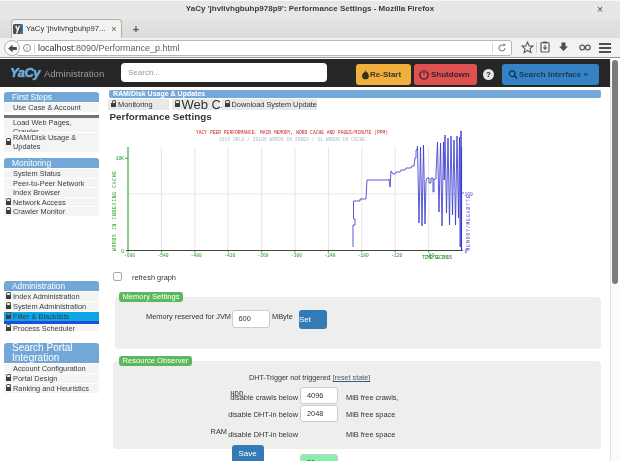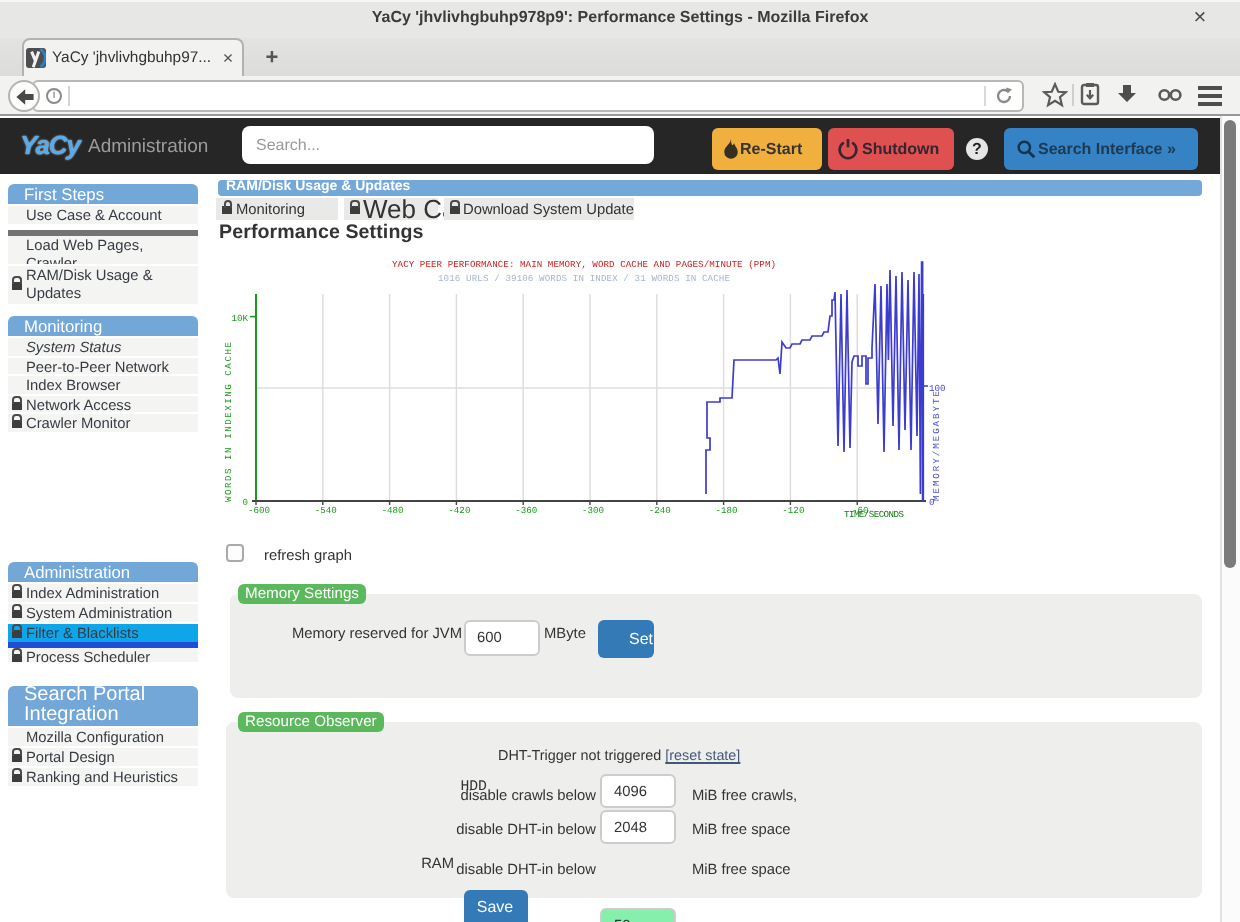--- a/index.html
+++ b/index.html
@@ -26,20 +26,21 @@
 <div class="abs" style="left:109px;top:23px;width:10px;height:12px;color:#555;font-size:9px;line-height:12px;text-align:center;">×</div>
 <div class="abs" style="left:130px;top:23px;width:12px;height:12px;color:#555;font-size:11px;line-height:12px;text-align:center;font-weight:bold;">+</div>
 <div class="abs" style="left:0;top:38px;width:620px;height:20px;background:#f2f2f0;border-bottom:1px solid #98989a;"></div>
 <div class="abs" style="left:16px;top:40px;width:496px;height:16px;background:#fff;border:1px solid #b7b7b3;border-radius:3px;"></div>
 <div class="abs" style="left:4px;top:40px;width:16px;height:16px;background:#fcfcfa;border:1px solid #b3b3af;border-radius:50%;"></div>
 <svg class="abs" style="left:7px;top:43px;" width="11" height="11" viewBox="0 0 11 11">
       <path d="M1.2 5.5 L5.6 1.6 L5.6 4 L9.8 4 L9.8 7 L5.6 7 L5.6 9.4 Z" fill="#4a4a4a"></path>
     </svg>
 <div class="abs" style="left:23px;top:44px;width:8px;height:8px;border:1px solid #8a8a8a;border-radius:50%;color:#777;font-size:6px;line-height:6.5px;text-align:center;">i</div>
 <div class="abs" style="left:34px;top:43px;width:1px;height:10px;background:#d4d4d0;"></div>
+<div class="abs" style="left:38px;top:41.5px;height:12px;font-size:9px;line-height:12px;color:#3a3a3a;white-space:nowrap;"><span style="color:#303030;">localhost</span><span style="color:#606060;">:8090/Performance_p.html</span></div>
 <div class="abs" style="left:492px;top:43px;width:1px;height:10px;background:#d8d8d4;"></div>
 <svg class="abs" style="left:497px;top:43px;" width="10" height="10" viewBox="0 0 10 10">
       <path d="M8 5 A3 3 0 1 1 6.8 2.6" fill="none" stroke="#8a8a8a" stroke-width="1.2"></path>
       <path d="M6 0.8 L9 1.6 L6.8 3.8 Z" fill="#8a8a8a"></path>
     </svg>
 <svg class="abs" style="left:521px;top:41px;" width="13" height="13" viewBox="0 0 24 24">
       <path d="M12 2 L15 9 L22 9.4 L16.6 14 L18.4 21.4 L12 17.4 L5.6 21.4 L7.4 14 L2 9.4 L9 9 Z" fill="none" stroke="#5a5a5a" stroke-width="2"></path>
     </svg>
 <div class="abs" style="left:536px;top:42px;width:1px;height:11px;background:#cfcfcb;"></div>
 <svg class="abs" style="left:539px;top:41px;" width="12" height="12" viewBox="0 0 12 12">
@@ -79,36 +80,36 @@
     </svg>
 <div class="abs" style="left:519px;top:69px;width:80px;height:11px;font-size:8px;font-weight:bold;color:#1c3a54;line-height:11px;">Search Interface »</div>
 <div class="abs" style="left:4px;top:91.5px;width:95px;height:60.5px;font-size:7.4px;">
       <div class="abs" style="left:0;top:0;width:95px;height:10px;background:#72a7d7;border-radius:3px 3px 0 0;color:#fff;font-size:8.4px;line-height:10.2px;padding-left:8px;">First Steps</div>
       <div class="srow" style="top:10px;height:10px;background:#f4f4f2;border-top:1px solid #fff;line-height:9.8px;padding-left:9px;">Use Case &amp; Account</div>
       <div class="srow" style="top:23px;height:20px;background:#f4f4f2;border-top:3px solid #737373;line-height:9.8px;padding-left:9px;">Load Web Pages,<br>Crawler</div>
       <div class="srow" style="top:40px;height:20.5px;background:#f4f4f2;border-top:1px solid #fff;line-height:9.8px;padding-left:9px;"><span class="lock" style="left:1.5px;top:8.5px;"></span>RAM/Disk Usage &amp;<br>Updates</div>
     </div>
 <div class="abs" style="left:4px;top:158px;width:95px;height:58.00000000000001px;font-size:7.4px;">
       <div class="abs" style="left:0;top:0;width:95px;height:10px;background:#72a7d7;border-radius:3px 3px 0 0;color:#fff;font-size:8.4px;line-height:10.2px;padding-left:8px;">Monitoring</div>
-      <div class="srow" style="top:10px;height:9.6px;background:#f4f4f2;border-top:1px solid #fff;line-height:9.8px;padding-left:9px;font-style:italic;">System Status</div>
+      <div class="srow" style="top:10px;height:9.6px;background:#f4f4f2;border-top:1px solid #fff;line-height:9.8px;padding-left:9px;">System Status</div>
       <div class="srow" style="top:19.6px;height:9.6px;background:#f4f4f2;border-top:1px solid #fff;line-height:9.8px;padding-left:9px;">Peer-to-Peer Network</div>
       <div class="srow" style="top:29.200000000000003px;height:9.6px;background:#f4f4f2;border-top:1px solid #fff;line-height:9.8px;padding-left:9px;">Index Browser</div>
       <div class="srow" style="top:38.800000000000004px;height:9.6px;background:#f4f4f2;border-top:1px solid #fff;line-height:9.8px;padding-left:9px;"><span class="lock" style="left:1.5px;top:3.0px;"></span>Network Access</div>
       <div class="srow" style="top:48.400000000000006px;height:9.6px;background:#f4f4f2;border-top:1px solid #fff;line-height:9.8px;padding-left:9px;"><span class="lock" style="left:1.5px;top:3.0px;"></span>Crawler Monitor</div>
     </div>
 <div class="abs" style="left:4px;top:281.1px;width:95px;height:49.599999999999994px;font-size:7.4px;">
       <div class="abs" style="left:0;top:0;width:95px;height:10px;background:#72a7d7;border-radius:3px 3px 0 0;color:#fff;font-size:8.4px;line-height:10.2px;padding-left:8px;">Administration</div>
       <div class="srow" style="top:10px;height:9.9px;background:#f4f4f2;border-top:1px solid #fff;line-height:9.8px;padding-left:9px;"><span class="lock" style="left:1.5px;top:3.2px;"></span>Index Administration</div>
       <div class="srow" style="top:19.9px;height:9.9px;background:#f4f4f2;border-top:1px solid #fff;line-height:9.8px;padding-left:9px;"><span class="lock" style="left:1.5px;top:3.2px;"></span>System Administration</div>
       <div class="srow" style="top:29.799999999999997px;height:9.9px;background:#0ea5e9;border-top:1px solid #fff;line-height:9.8px;padding-left:9px;"><span class="lock" style="left:1.5px;top:3.2px;"></span>Filter &amp; Blacklists</div>
       <div class="srow" style="top:39.699999999999996px;height:9.9px;background:#f4f4f2;border-top:3px solid #1d4ed8;line-height:9.8px;padding-left:9px;"><span class="lock" style="left:1.5px;top:3.2px;"></span>Process Scheduler</div>
     </div>
 <div class="abs" style="left:4px;top:342.6px;width:95px;height:50.199999999999996px;font-size:7.4px;">
       <div class="abs" style="left:0;top:0;width:95px;height:20.5px;background:#72a7d7;border-radius:3px 3px 0 0;color:#fff;font-size:10px;line-height:10.2px;padding-left:8px;">Search Portal<br>Integration</div>
-      <div class="srow" style="top:20.5px;height:9.9px;background:#f4f4f2;border-top:1px solid #fff;line-height:9.8px;padding-left:9px;">Mozilla Configuration</div>
+      <div class="srow" style="top:20.5px;height:9.9px;background:#f4f4f2;border-top:1px solid #fff;line-height:9.8px;padding-left:9px;">Account Configuration</div>
       <div class="srow" style="top:30.4px;height:9.9px;background:#f4f4f2;border-top:1px solid #fff;line-height:9.8px;padding-left:9px;"><span class="lock" style="left:1.5px;top:3.2px;"></span>Portal Design</div>
       <div class="srow" style="top:40.3px;height:9.9px;background:#f4f4f2;border-top:1px solid #fff;line-height:9.8px;padding-left:9px;"><span class="lock" style="left:1.5px;top:3.2px;"></span>Ranking and Heuristics</div>
     </div>
 <div class="abs" style="left:109px;top:89.5px;width:492px;height:8.7px;background:#74a8d9;border-radius:2px;color:#fff;font-weight:bold;font-size:7px;line-height:8.7px;padding-left:4px;">RAM/Disk Usage &amp; Updates</div>
 <div class="abs" style="left:108px;top:98.5px;width:60.5px;height:11.5px;background:#e9e9e7;color:#333;font-size:7.4px;line-height:11.5px;"><span class="lock" style="left:3px;top:4px;"></span><span style="padding-left:10px;white-space:nowrap;">Monitoring</span></div>
 <div class="abs" style="left:171.5px;top:98.5px;width:47px;height:11.5px;background:#e9e9e7;color:#333;font-size:13px;line-height:11.5px;"><span class="lock" style="left:3px;top:4px;"></span><span style="padding-left:10px;white-space:nowrap;">Web Cache</span></div>
 <div class="abs" style="left:221.5px;top:98.5px;width:95.5px;height:11.5px;background:#e9e9e7;color:#333;font-size:7.4px;line-height:11.5px;"><span class="lock" style="left:3px;top:4px;"></span><span style="padding-left:10px;white-space:nowrap;">Download System Update</span></div>
 <div class="abs" style="left:109.5px;top:110px;width:250px;height:13px;font-size:9.8px;font-weight:bold;color:#333;line-height:13px;letter-spacing:0.05px;">Performance Settings</div>
 <svg class="abs" style="left:0;top:0;" width="620" height="461" viewBox="0 0 620 461">
       <g font-family="Liberation Mono,monospace" font-size="4.6px">
@@ -166,21 +167,21 @@
         <polyline points="353.0,247.0 353.0,225.0 355.0,225.0 355.0,219.0 353.5,219.0 353.5,201.0 360.0,201.0 360.0,199.0 366.0,199.0 367.0,180.0 388.0,180.0 389.0,179.0 390.0,187.0 391.0,171.0 393.0,174.0 395.0,174.0 396.0,172.0 400.0,172.0 401.0,170.0 405.0,170.0 406.0,168.0 411.0,168.0 412.0,166.0 414.0,166.0 415.0,158.0 416.0,158.0 416.0,150.0 417.0,150.0 417.5,146.0 419.0,223.0 420.5,147.0 422.0,226.0 423.5,145.0 425.0,224.0 426.0,181.0 427.0,178.0 429.0,178.0 429.0,183.0 431.0,183.0 431.0,178.0 433.0,178.0 433.0,192.0 434.0,192.0 434.0,179.0 436.0,179.0 436.0,174.0 437.5,142.0 439.0,212.0 440.5,143.0 442.0,226.0 443.5,142.0 444.2,180.0 445.0,135.0 446.5,213.0 448.0,138.0 449.5,225.0 451.0,136.0 452.5,215.0 454.0,140.0 455.5,225.0 457.0,136.0 458.5,218.0 459.5,137.0 460.2,247.0 460.8,131.0 461.3,131.0 461.3,251.0" fill="none" stroke="#3c3cd0" stroke-width="0.85"></polyline>
       </g>
     </svg>
 <div class="abs" style="left:112.5px;top:272px;width:9px;height:9px;background:#fdfdfd;border:1px solid #aaa;border-radius:2px;"></div>
 <div class="abs" style="left:132px;top:272.5px;width:60px;height:9px;font-size:7.4px;color:#333;line-height:9px;">refresh graph</div>
 <div class="abs" style="left:114.5px;top:296.5px;width:486px;height:52px;background:#eeeeec;border-radius:4px;"></div>
 <div class="abs" style="left:118.5px;top:291.5px;height:10.5px;background:#5cb85c;border-radius:3px;color:#fff;font-size:7.6px;line-height:10.5px;padding:0 4px;">Memory Settings</div>
 <div class="abs" style="left:133px;top:311.5px;width:98px;height:9px;font-size:7.4px;color:#333;line-height:9px;text-align:right;white-space:nowrap;">Memory reserved for JVM</div>
 <div class="abs" style="left:231.5px;top:310px;width:38.5px;height:17.5px;background:#fff;border:1px solid #ccc;border-radius:3px;font-size:7.4px;color:#333;line-height:15.5px;padding-left:6px;">600</div>
 <div class="abs" style="left:272px;top:311.5px;width:30px;height:9px;font-size:7.4px;color:#333;line-height:9px;">MByte</div>
-<div class="abs" style="left:299px;top:309.5px;width:27.5px;height:19.5px;background:#337ab7;border-radius:3px;color:#fff;font-size:8px;line-height:19.5px;text-align:right;">Set</div>
+<div class="abs" style="left:299px;top:309.5px;width:27.5px;height:19.5px;background:#337ab7;border-radius:3px;color:#fff;font-size:8px;line-height:19.5px;text-align:left;">Set</div>
 <div class="abs" style="left:113px;top:361px;width:487.5px;height:87.5px;background:#eeeeec;border-radius:4px;"></div>
 <div class="abs" style="left:118.5px;top:355.5px;height:10.5px;background:#5cb85c;border-radius:3px;color:#fff;font-size:7.6px;line-height:10.5px;padding:0 4px;">Resource Observer</div>
 <div class="abs" style="left:249px;top:373px;width:160px;height:9px;font-size:7.2px;color:#333;line-height:9px;white-space:nowrap;">DHT-Trigger not triggered <span style="text-decoration:underline;color:#44597a;">[reset state]</span></div>
 <div class="abs" style="left:216px;top:389.5px;width:27.5px;height:9px;font-size:7.4px;color:#333;line-height:9px;text-align:right;font-family:Liberation Mono, monospace;">HDD</div>
 <div class="abs" style="left:220px;top:392.5px;width:78px;height:9px;font-size:7.4px;color:#333;line-height:9px;text-align:right;white-space:nowrap;">disable crawls below</div>
 <div class="abs" style="left:300px;top:387px;width:38px;height:17px;background:#fff;border:1px solid #ccc;border-radius:3px;font-size:7.4px;color:#333;line-height:15.5px;padding-left:6px;">4096</div>
 <div class="abs" style="left:346px;top:392.5px;width:70px;height:9px;font-size:7.4px;color:#333;line-height:9px;white-space:nowrap;">MiB free crawls,</div>
 <div class="abs" style="left:220px;top:409.8px;width:78px;height:9px;font-size:7.4px;color:#333;line-height:9px;text-align:right;white-space:nowrap;">disable DHT-in below</div>
 <div class="abs" style="left:300px;top:404.5px;width:38px;height:17px;background:#fff;border:1px solid #ccc;border-radius:3px;font-size:7.4px;color:#333;line-height:15.5px;padding-left:6px;">2048</div>
 <div class="abs" style="left:346px;top:409.8px;width:70px;height:9px;font-size:7.4px;color:#333;line-height:9px;white-space:nowrap;">MiB free space</div>

